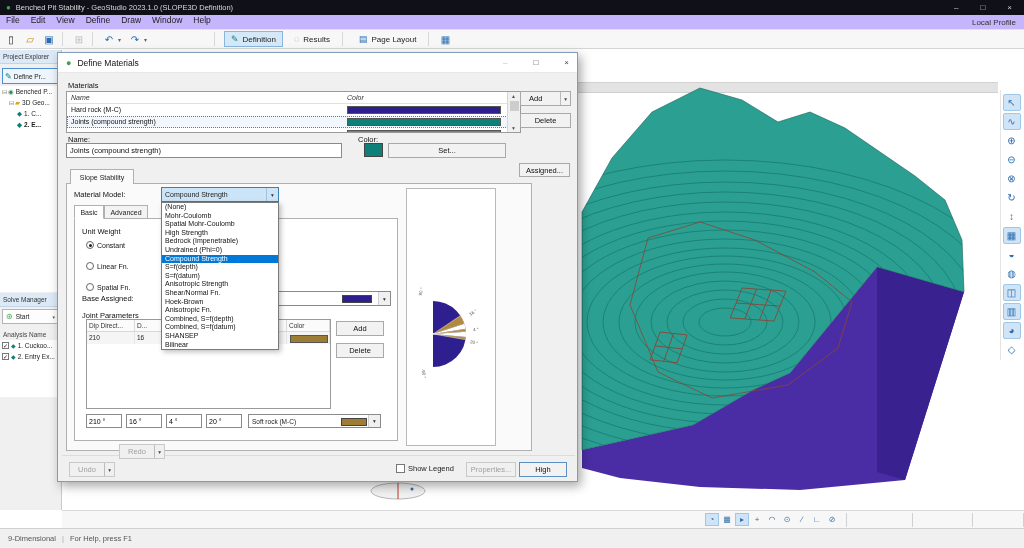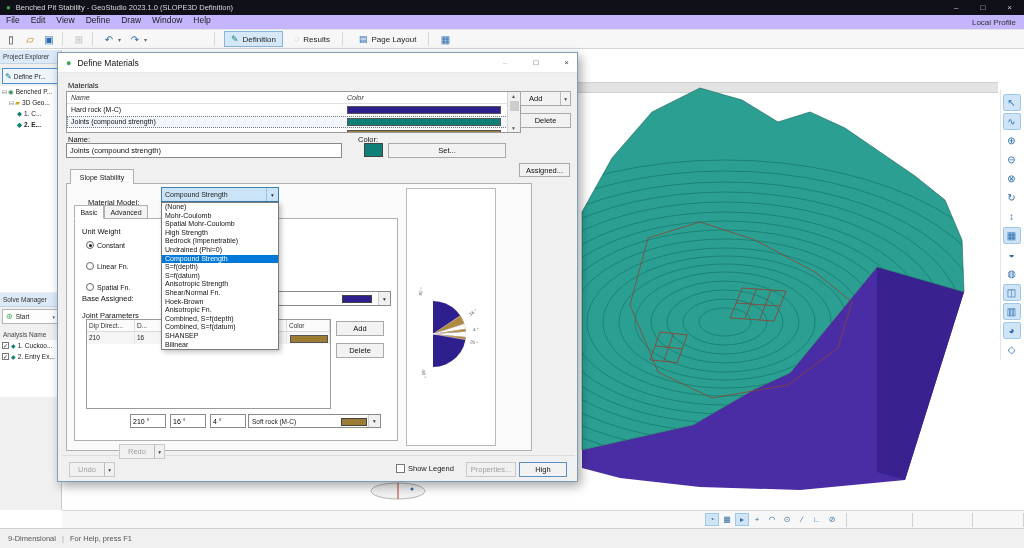--- a/index.html
+++ b/index.html
@@ -111,21 +111,21 @@
   .radio{position:absolute;display:flex;align-items:center;font-size:7px;color:#111;}
   .radio .rc{width:8px;height:8px;border:1px solid #666;border-radius:50%;margin-right:3px;background:#fff;position:relative;}
   .radio.selected .rc::after{content:"";position:absolute;left:2px;top:2px;width:3px;height:3px;border-radius:50%;background:#222;}
   .jtable{position:absolute;left:28px;top:266px;width:245px;height:90px;background:#fff;border:1px solid #9a9a9a;font-size:6.5px;}
   .jthead{display:flex;height:12px;border-bottom:1px solid #d9d9d9;color:#333;background:#fbfbfb;}
   .jthead div{border-right:1px solid #d9d9d9;padding:2px 2px 0 2px;white-space:nowrap;overflow:hidden;}
   .jtrow{display:flex;height:12px;background:#f5f5f5;}
   .jtrow div{border-right:1px solid #e6e6e6;padding:2px 2px 0 2px;white-space:nowrap;overflow:hidden;position:relative;}
   .c0{width:48px;} .c1{width:38px;} .c2{width:60px;} .c3{width:54px;} .c4{width:43px;}
   .jcolor{margin:1px 0 0 1px;width:38px;height:8px;border:1px solid #555;}
-  .jinputs{position:absolute;left:28px;top:361px;display:flex;gap:4px;margin-left:44px;}
+  .jinputs{position:absolute;left:28px;top:361px;display:flex;gap:4px;}
   .jinputs input{width:36px;height:14px;border:1px solid #8a8a8a;font-size:7px;padding-left:2px;font-family:"Liberation Sans",sans-serif;}
   .preview{position:absolute;left:348px;top:135px;width:90px;height:258px;background:#fff;border:1px solid #b9b9b9;}
   .pl{position:absolute;font-size:4.5px;color:#555;white-space:nowrap;}
   .dsep{position:absolute;left:4px;top:402px;width:513px;height:1px;background:#dcdcdc;}
   .cbx{position:absolute;display:flex;align-items:center;font-size:7.5px;}
   .cbx .box{width:9px;height:9px;border:1px solid #777;background:#fff;margin-right:3px;}
 
   .bold{font-weight:bold;}
 </style>
 </head>
@@ -387,21 +387,21 @@
 
   <span class="dlabel" style="left:300px;top:82px;">Color:</span>
   <span class="swatch" style="left: 306px; top: 90px; width: 19px; height: 14px; background: rgb(14, 128, 119);"></span>
   <div class="btn" style="left:330px;top:90px;width:118px;height:15px;">Set...</div>
 
   <div class="btn" style="left:461px;top:110px;width:51px;height:14px;">Assigned...</div>
 
   <div class="dtab">Slope Stability</div>
   <div class="groupbox"></div>
 
-  <span class="dlabel" style="left:30px;top:137px;margin-top:8px;">Material Model:</span>
+  <span class="dlabel" style="left:16px;top:137px;">Material Model:</span>
   <div class="combo focus" style="left:103px;top:134px;width:118px;height:15px;">
     <span>Compound Strength</span>
     <span class="carr">▾</span>
   </div>
 
   <div class="subtab selected" style="left:16px;top:152px;width:30px;">Basic</div>
   <div class="subtab" style="left:46px;top:152px;width:44px;">Advanced</div>
   <div class="tabpage"></div>
 
   <span class="dlabel" style="left:24px;top:174px;">Unit Weight</span>

